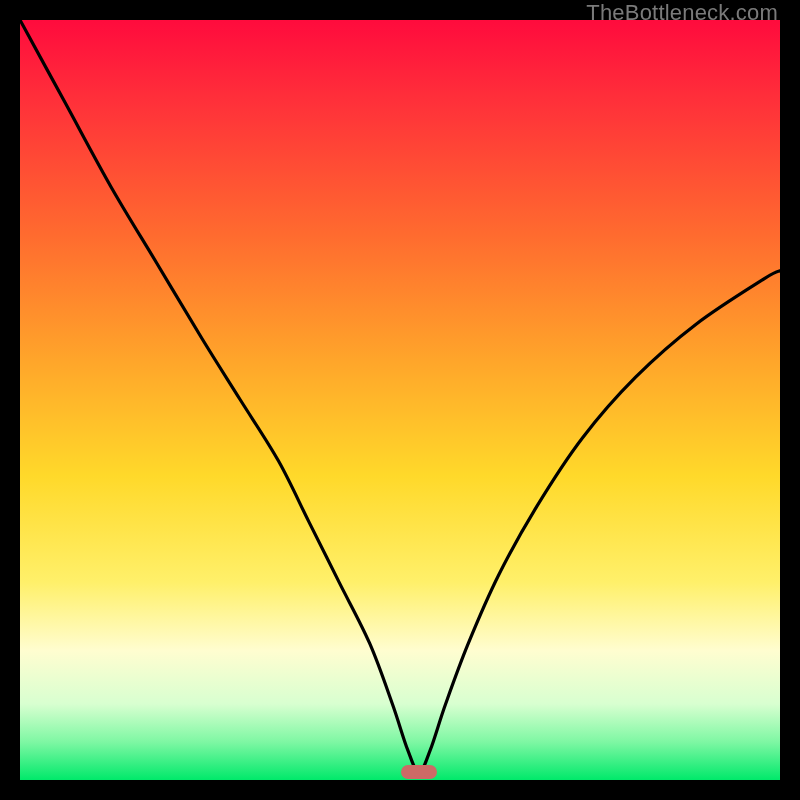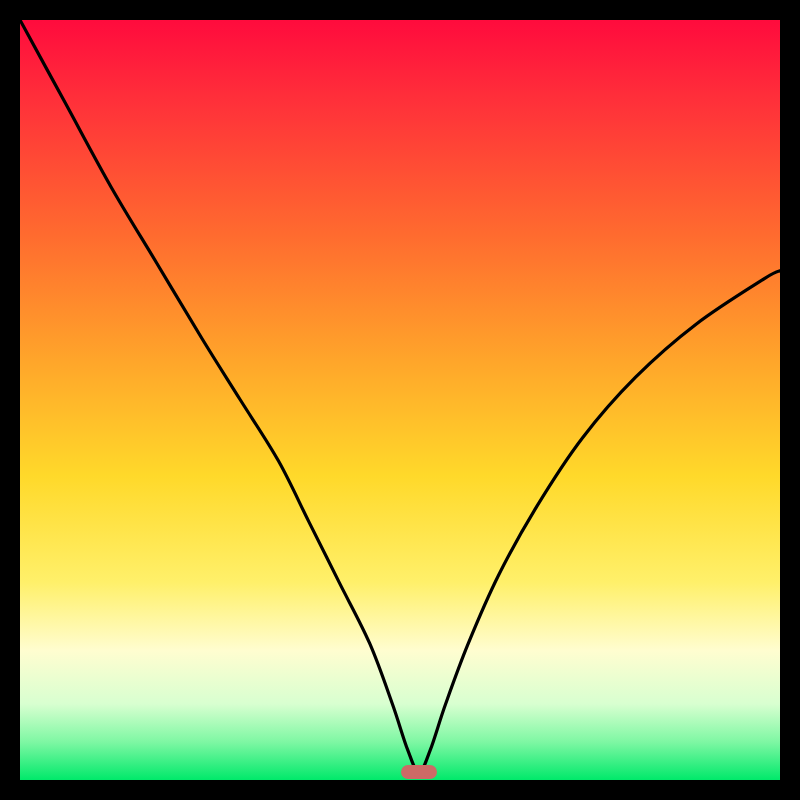--- a/index.html
+++ b/index.html
@@ -61,13 +61,14 @@
 </head>
 <body>
 
 <div class="frame">
   <div class="plot-area">
     <svg class="curve" viewBox="0 0 760 760" preserveAspectRatio="none">
       <path id="curve-path" fill="none" stroke="#000" stroke-width="3.2" stroke-linecap="round" stroke-linejoin="round" d="M 0,0 C 7.6000000000000005,13.933333333333337 30.4,55.73333333333336 45.6,83.60000000000002 C 60.800000000000004,111.46666666666668 76,140.59999999999994 91.2,167.19999999999993 C 106.4,193.79999999999993 121.59999999999998,217.8666666666666 136.79999999999998,243.19999999999993 C 151.99999999999997,268.5333333333333 168.46666666666667,296.40000000000003 182.4,319.20000000000005 C 196.33333333333334,342.00000000000006 207.7333333333333,359.73333333333335 220.39999999999998,380 C 233.06666666666666,400.26666666666665 247.00000000000003,420.53333333333336 258.40000000000003,440.8 C 269.80000000000007,461.06666666666666 278.6666666666667,481.3333333333333 288.8,501.59999999999997 C 298.93333333333334,521.8666666666667 309.06666666666666,542.1333333333333 319.2,562.4 C 329.3333333333333,582.6666666666666 340.73333333333335,602.9333333333334 349.6,623.2 C 358.4666666666667,643.4666666666667 366.06666666666666,666.2666666666667 372.4,684 C 378.7333333333333,701.7333333333333 383.1666666666667,718.2 387.6,729.6 C 392.03333333333336,741 395.2,752.4 399,752.4 C 402.8,752.4 405.9666666666667,741 410.40000000000003,729.6 C 414.83333333333337,718.2 419.2666666666667,701.7333333333333 425.6,684 C 431.93333333333334,666.2666666666667 439.5333333333333,644.7333333333333 448.4,623.2 C 457.26666666666665,601.6666666666667 467.4,577.5999999999999 478.8,554.8 C 490.20000000000005,532 502.86666666666673,509.20000000000005 516.8000000000001,486.40000000000003 C 530.7333333333333,463.6 545.9333333333333,439.53333333333336 562.4,418 C 578.8666666666667,396.46666666666664 596.6,376.2 615.6,357.2 C 634.6,338.2 654.8666666666667,320.4666666666667 676.4,304 C 697.9333333333333,287.5333333333333 730.8666666666666,267.26666666666665 744.8,258.4 C 758.7333333333333,249.5333333333333 757.4666666666667,252.06666666666663 760,250.79999999999995"></path>
     </svg>
     <div id="min-marker" class="marker" style="left: 381px; top: 745.4px; background: rgb(204, 106, 102);"></div>
   </div>
+  <div class="watermark">TheBottleneck.com</div>
 </div>
 
 </body></html>

